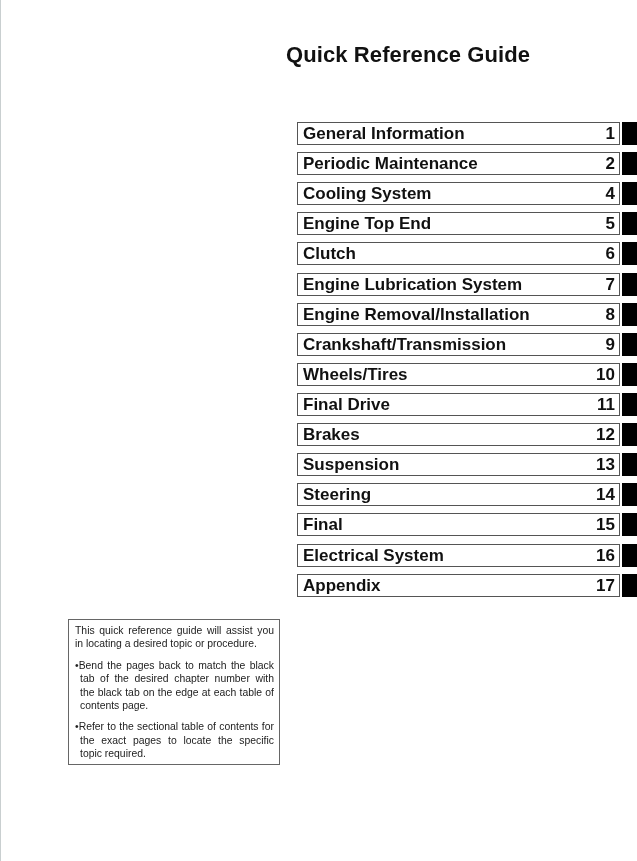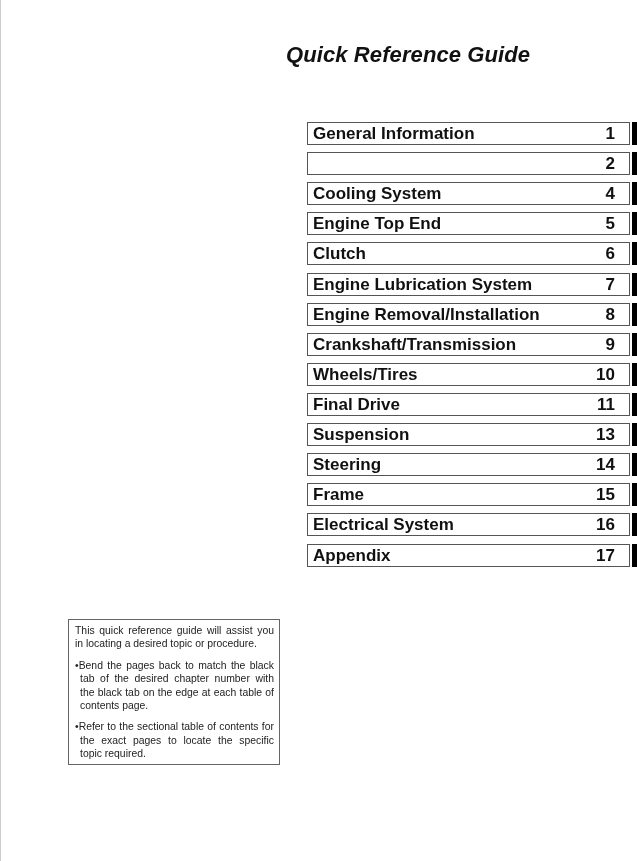--- a/index.html
+++ b/index.html
@@ -25,35 +25,33 @@
     }
     .title {
       position: absolute;
       left: 286px;
       top: 42px;
       font-size: 22px;
       font-weight: bold;
       letter-spacing: 0.1px;
       color: #111111;
       white-space: nowrap;
-      font-style: italic;
     }
     .toc {
       position: absolute;
       left: 297px;
       top: 122px;
       width: 340px;
     }
     .toc-row {
       position: relative;
       height: 23px;
       margin-bottom: 7.12px;
       display: block;
       cursor: pointer;
-      margin-left: 10px;
     }
     .toc-box {
       position: absolute;
       left: 0;
       top: 0;
       width: 323px;
       height: 23px;
       box-sizing: border-box;
       border: 1px solid #555555;
       background: #ffffff;
@@ -118,20 +116,21 @@
 
 <div class="toc">
   <div class="toc-row">
     <div class="toc-box"></div>
     <span class="toc-label">General Information</span>
     <span class="toc-num">1</span>
     <div class="toc-tab"></div>
   </div>
   <div class="toc-row">
     <div class="toc-box"></div>
+    <span class="toc-label">Periodic Maintenance</span>
     <span class="toc-num">2</span>
     <div class="toc-tab"></div>
   </div>
   <div class="toc-row">
     <div class="toc-box"></div>
     <span class="toc-label">Cooling System</span>
     <span class="toc-num">4</span>
     <div class="toc-tab"></div>
   </div>
   <div class="toc-row">
@@ -171,33 +170,39 @@
     <div class="toc-tab"></div>
   </div>
   <div class="toc-row">
     <div class="toc-box"></div>
     <span class="toc-label">Final Drive</span>
     <span class="toc-num">11</span>
     <div class="toc-tab"></div>
   </div>
   <div class="toc-row">
     <div class="toc-box"></div>
+    <span class="toc-label">Brakes</span>
+    <span class="toc-num">12</span>
+    <div class="toc-tab"></div>
+  </div>
+  <div class="toc-row">
+    <div class="toc-box"></div>
     <span class="toc-label">Suspension</span>
     <span class="toc-num">13</span>
     <div class="toc-tab"></div>
   </div>
   <div class="toc-row">
     <div class="toc-box"></div>
     <span class="toc-label">Steering</span>
     <span class="toc-num">14</span>
     <div class="toc-tab"></div>
   </div>
   <div class="toc-row">
     <div class="toc-box"></div>
-    <span class="toc-label">Frame</span>
+    <span class="toc-label">Final</span>
     <span class="toc-num">15</span>
     <div class="toc-tab"></div>
   </div>
   <div class="toc-row">
     <div class="toc-box"></div>
     <span class="toc-label">Electrical System</span>
     <span class="toc-num">16</span>
     <div class="toc-tab"></div>
   </div>
   <div class="toc-row">

